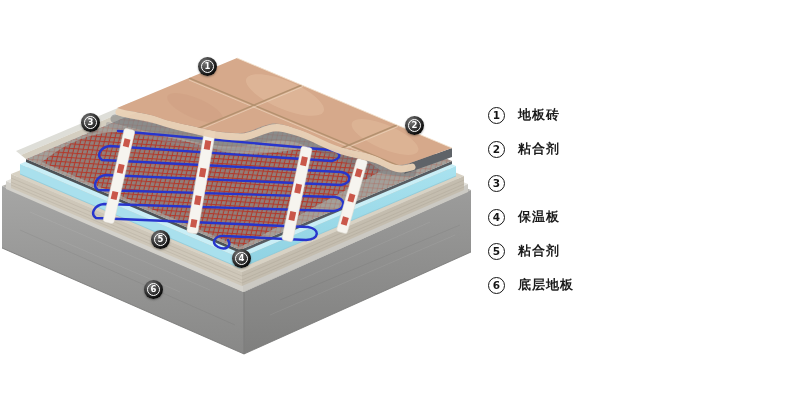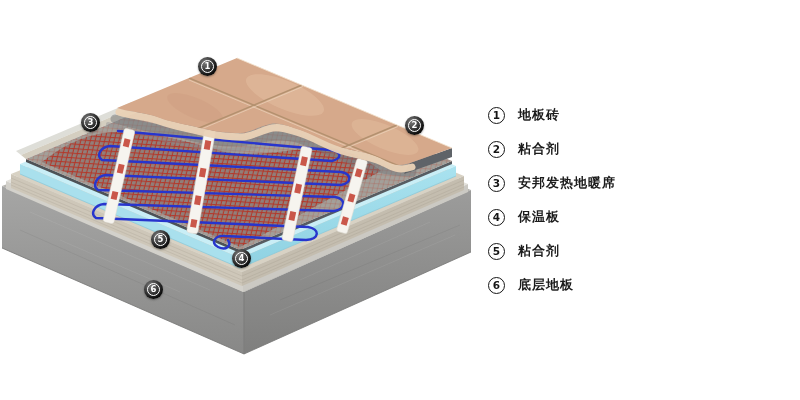--- a/index.html
+++ b/index.html
@@ -209,21 +209,20 @@
     <div class="legend-row">
       <span class="lnum">1</span>
       <span class="llabel">地板砖</span>
     </div>
     <div class="legend-row">
       <span class="lnum">2</span>
       <span class="llabel">粘合剂</span>
     </div>
     <div class="legend-row">
       <span class="lnum">3</span>
-      <span class="llabel">安邦发热地暖席</span>
     </div>
     <div class="legend-row">
       <span class="lnum">4</span>
       <span class="llabel">保温板</span>
     </div>
     <div class="legend-row">
       <span class="lnum">5</span>
       <span class="llabel">粘合剂</span>
     </div>
     <div class="legend-row">

